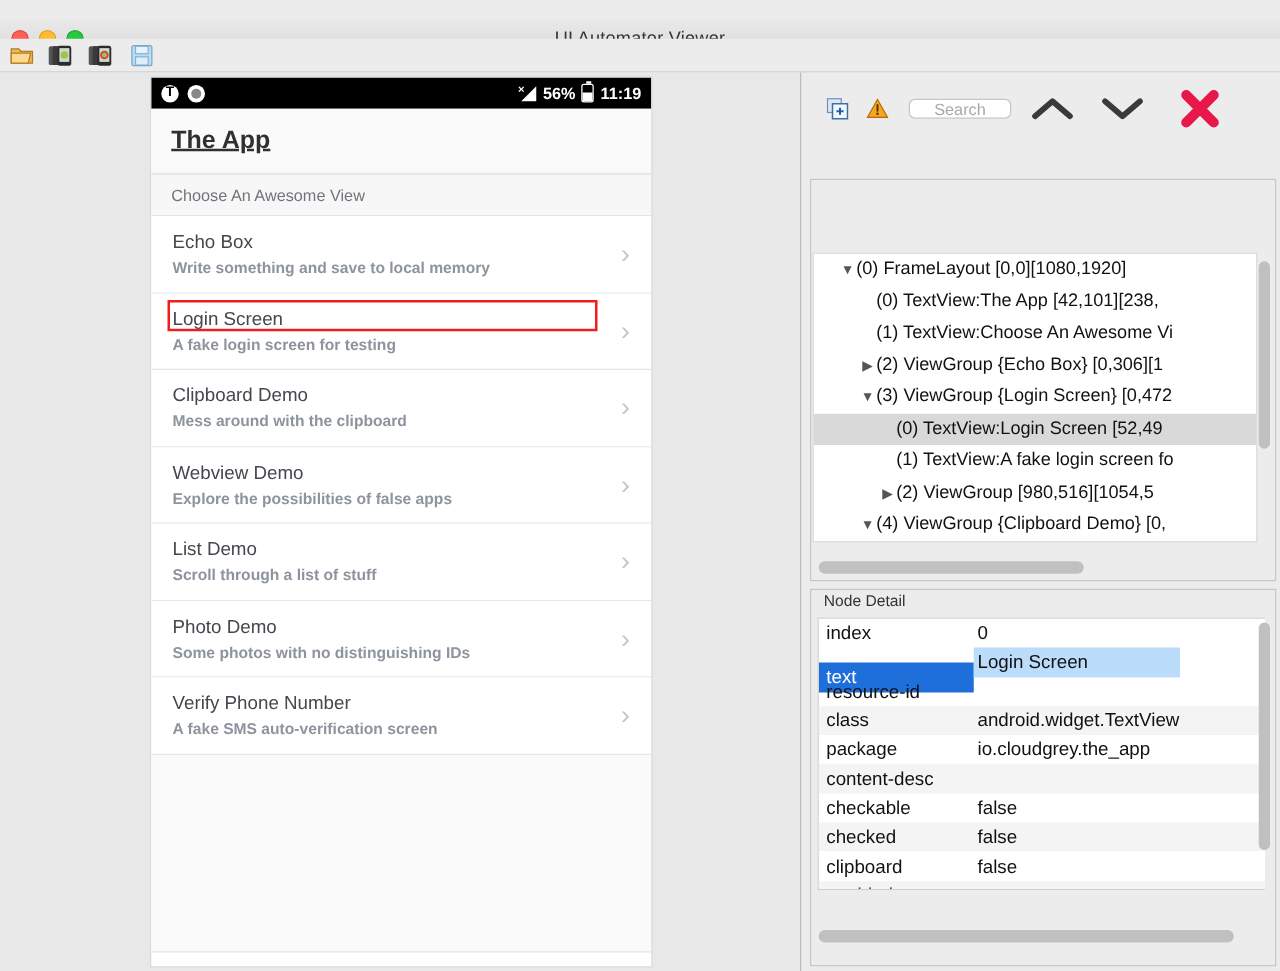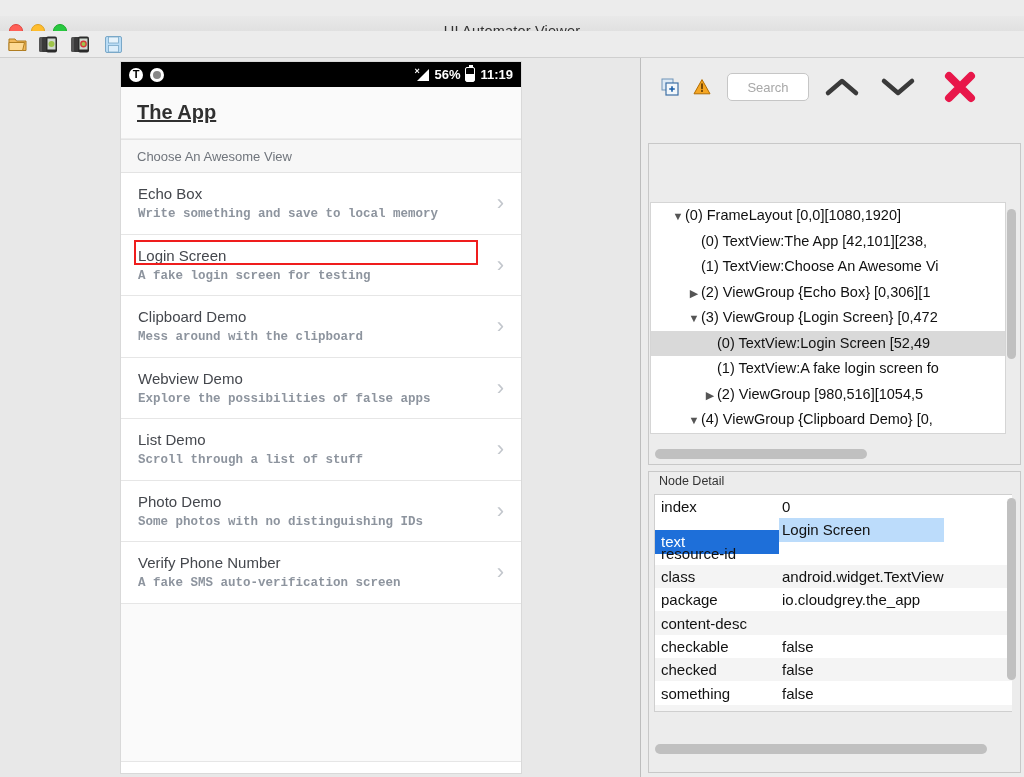--- a/index.html
+++ b/index.html
@@ -88,21 +88,21 @@
     height: 34px; background: #f7f7f7; border-top: 1px solid #e3e3e3; border-bottom: 1px solid #e3e3e3;
     display: flex; align-items: center; padding: 0 16px;
     font-size: 13px; color: #70757c;
   }
   .list-row {
     position: relative; height: 61.5px; background: #fff;
     border-bottom: 1px solid #e6e6e6;
     padding: 10px 40px 0 17px;
   }
   .lr-title { font-size: 15px; color: #44474d; line-height: 21px; }
-  .lr-sub { font-size: 12.5px; color: #8d949e; font-weight: bold; margin-top: 3px; font-family: Liberation Mono, monospace; }
+  .lr-sub { font-size: 12.5px; color: #8d949e; font-weight: bold; margin-top: 3px; }
   .chev {
     position: absolute; right: 17px; top: 50%; transform: translateY(-50%);
     color: #c3c7cd; font-size: 22px; font-weight: 300; line-height: 1;
   }
   .hl-box {
     position: absolute; left: 13px; top: 5px; width: 344px; height: 25px;
     border: 2px solid #ef1d1d; pointer-events: none;
   }
   .phone-blank { background: #fafafa; height: 158px; border-bottom: 1px solid #e6e6e6; }
 
@@ -110,21 +110,21 @@
   .right-pane {
     position: absolute; left: 645px; top: 58px; width: 379px; height: 719px;
     background: #ececec;
   }
   .tree-toolbar {
     position: absolute; left: 0; top: 0; width: 379px; height: 58px;
     display: flex; align-items: center; padding-left: 14px; gap: 10px;
   }
   .tt-icon { width: 22px; height: 22px; display: flex; align-items: center; justify-content: center; cursor: pointer; }
   .search-box {
-    width: 82px; height: 28px; border: 1px solid #c6c6c6; border-radius: 5px;
+    width: 82px; height: 16px; border: 1px solid #c6c6c6; border-radius: 5px;
     background: #fff; color: #a8a8a8; font-size: 13px;
     display: flex; align-items: center; justify-content: center;
     margin-left: 4px;
   }
   .chev-btn { width: 46px; height: 34px; display: flex; align-items: center; justify-content: center; cursor: pointer; }
   .x-btn { width: 42px; height: 38px; display: flex; align-items: center; justify-content: center; cursor: pointer; margin-left: 8px; }
 
   .tree-panel {
     position: absolute; left: 3px; top: 85px; width: 373px; height: 322px;
     background: #ececec; border: 1px solid #c8c8c8;
@@ -393,21 +393,21 @@
             </div>
             <div class="dt-row">
               <div class="dt-key">checkable</div>
               <div class="dt-val">false</div>
             </div>
             <div class="dt-row">
               <div class="dt-key">checked</div>
               <div class="dt-val">false</div>
             </div>
             <div class="dt-row">
-              <div class="dt-key">something</div>
+              <div class="dt-key">clipboard</div>
               <div class="dt-val">false</div>
             </div>
             <div class="dt-row">
               <div class="dt-key">enabled</div>
               <div class="dt-val">true</div>
             </div>
             <div class="dt-row">
               <div class="dt-key">focusable</div>
               <div class="dt-val">false</div>
             </div>

